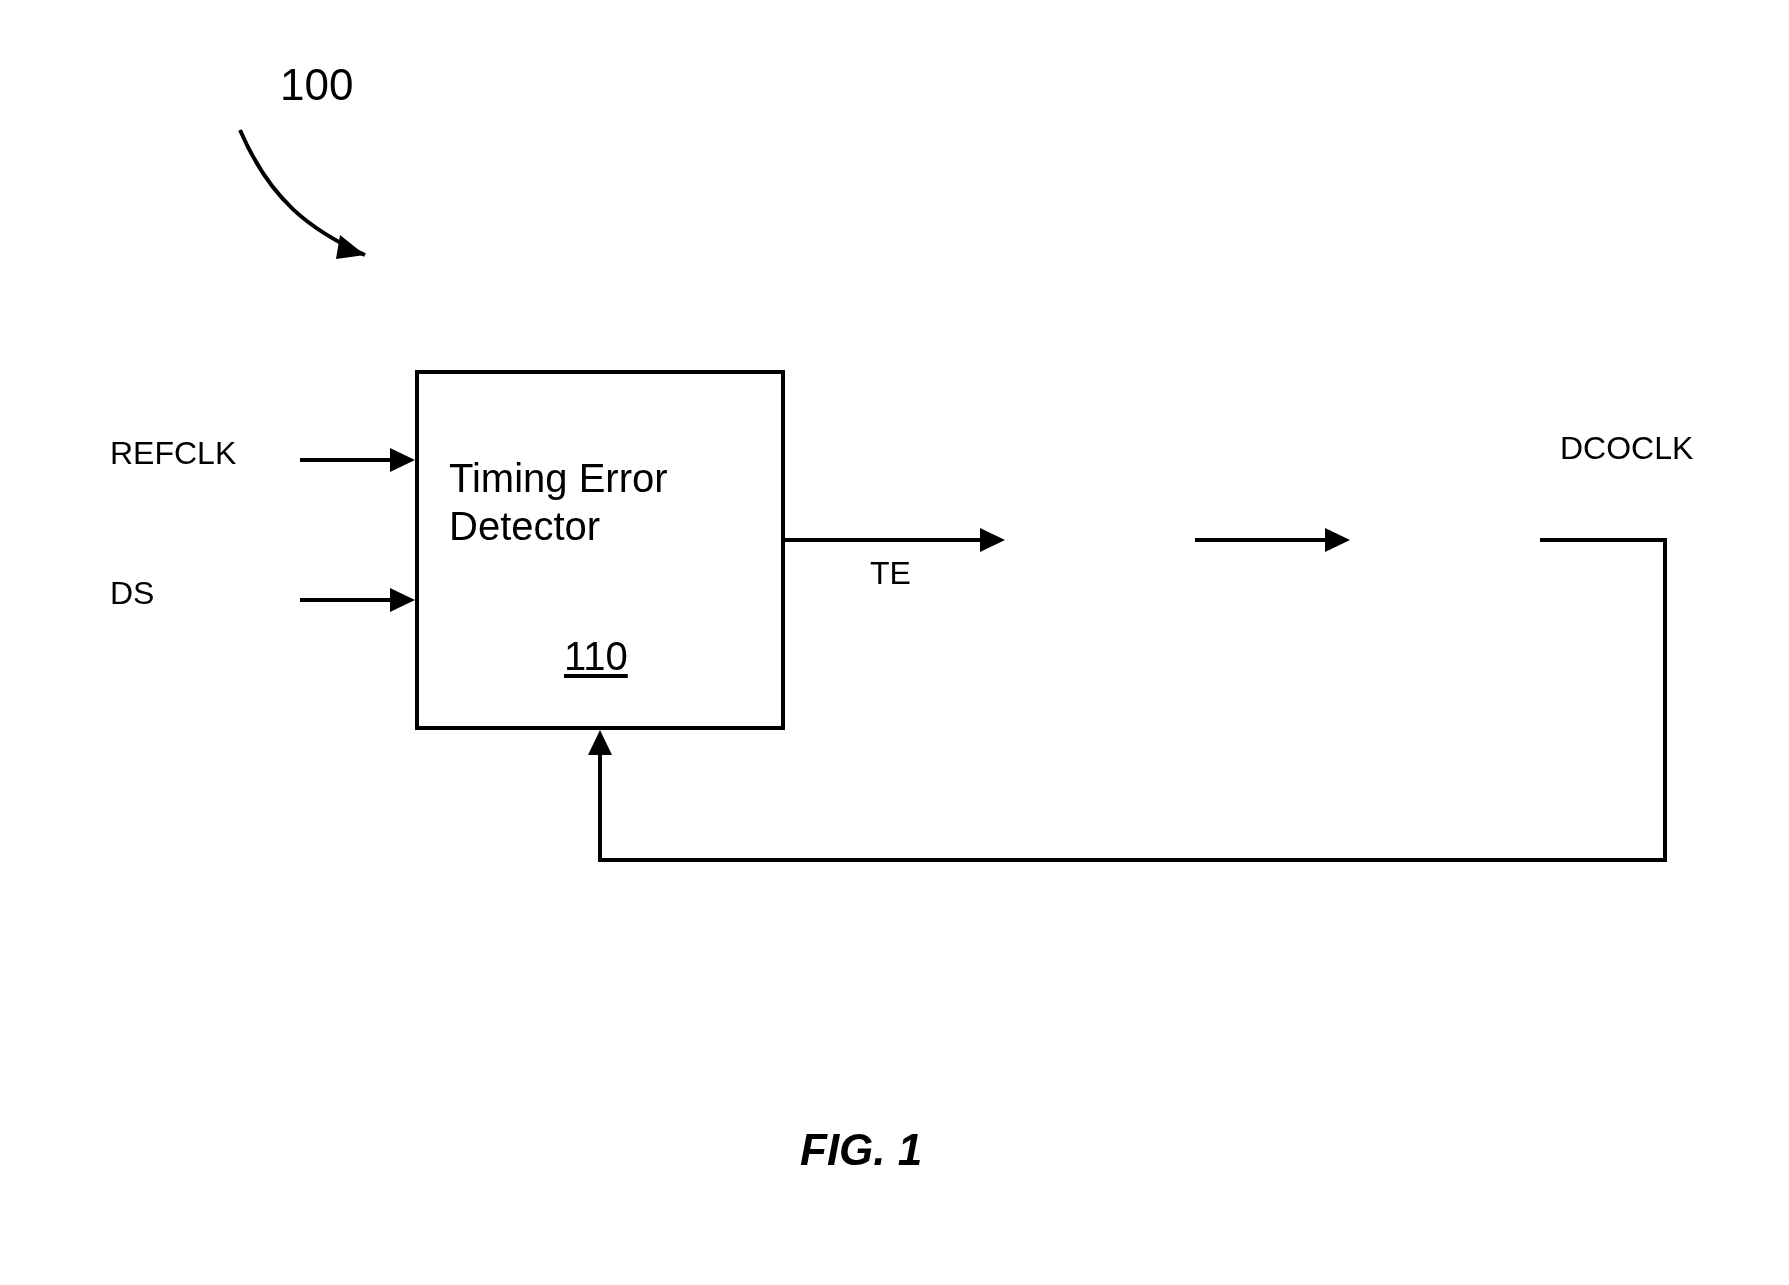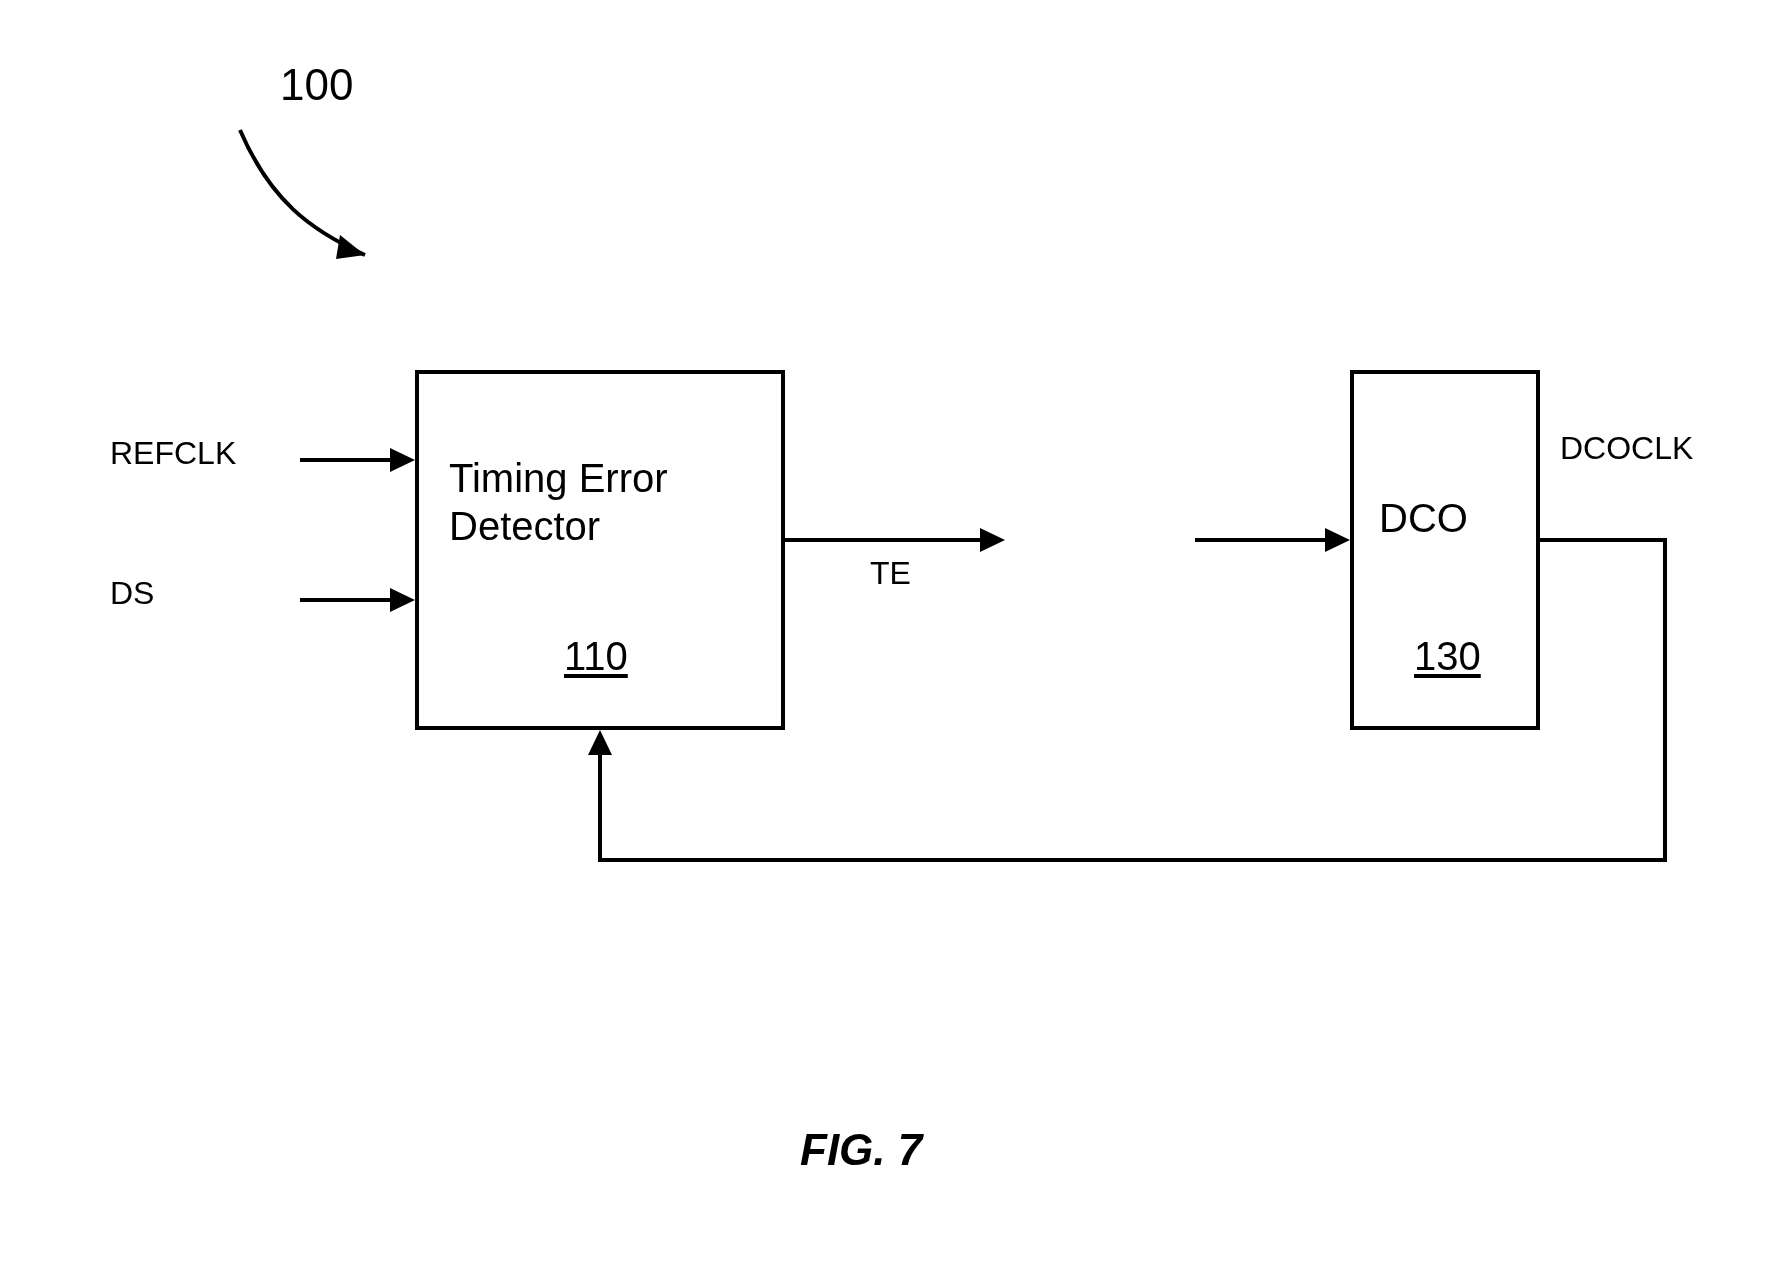--- a/index.html
+++ b/index.html
@@ -79,24 +79,20 @@
     <polygon class="arrowhead" points="365,255 340,235 336,259"></polygon>
   </svg>
 
   <div class="box" style="left:415px; top:370px; width:370px; height:360px;">
     <div class="box-title" style="left:30px; top:80px;">Timing Error
 Detector</div>
     <div class="box-ref" style="left:145px; top:260px;">110</div>
   </div>
 
 
-  <div class="box" style="left:1350px; top:370px; width:190px; height:360px;">
-    <div class="box-title" style="left:25px; top:120px;">DCO</div>
-    <div class="box-ref" style="left:60px; top:260px;">130</div>
-  </div>
 
   <div class="label" style="left:110px; top:435px;">REFCLK</div>
 
   <div class="label" style="left:110px; top:575px;">DS</div>
 
   <div class="label" style="left:870px; top:555px;">TE</div>
 
   <div class="label" style="left:1560px; top:430px;">DCOCLK</div>
 
   <svg>
@@ -114,15 +110,15 @@
     <polygon class="arrowhead" points="1350,540 1325,528 1325,552"></polygon>
 
     <line class="stroke" x1="1540" y1="540" x2="1665" y2="540"></line>
 
     <line class="stroke" x1="1665" y1="538" x2="1665" y2="860"></line>
     <line class="stroke" x1="1667" y1="860" x2="600" y2="860"></line>
     <line class="stroke" x1="600" y1="862" x2="600" y2="745"></line>
     <polygon class="arrowhead" points="600,730 588,755 612,755"></polygon>
   </svg>
 
-  <div class="fig-caption" style="left:800px; top:1125px;">FIG. 7</div>
+  <div class="fig-caption" style="left:800px; top:1125px;">FIG. 1</div>
 
 </div>
 
 </body></html>

